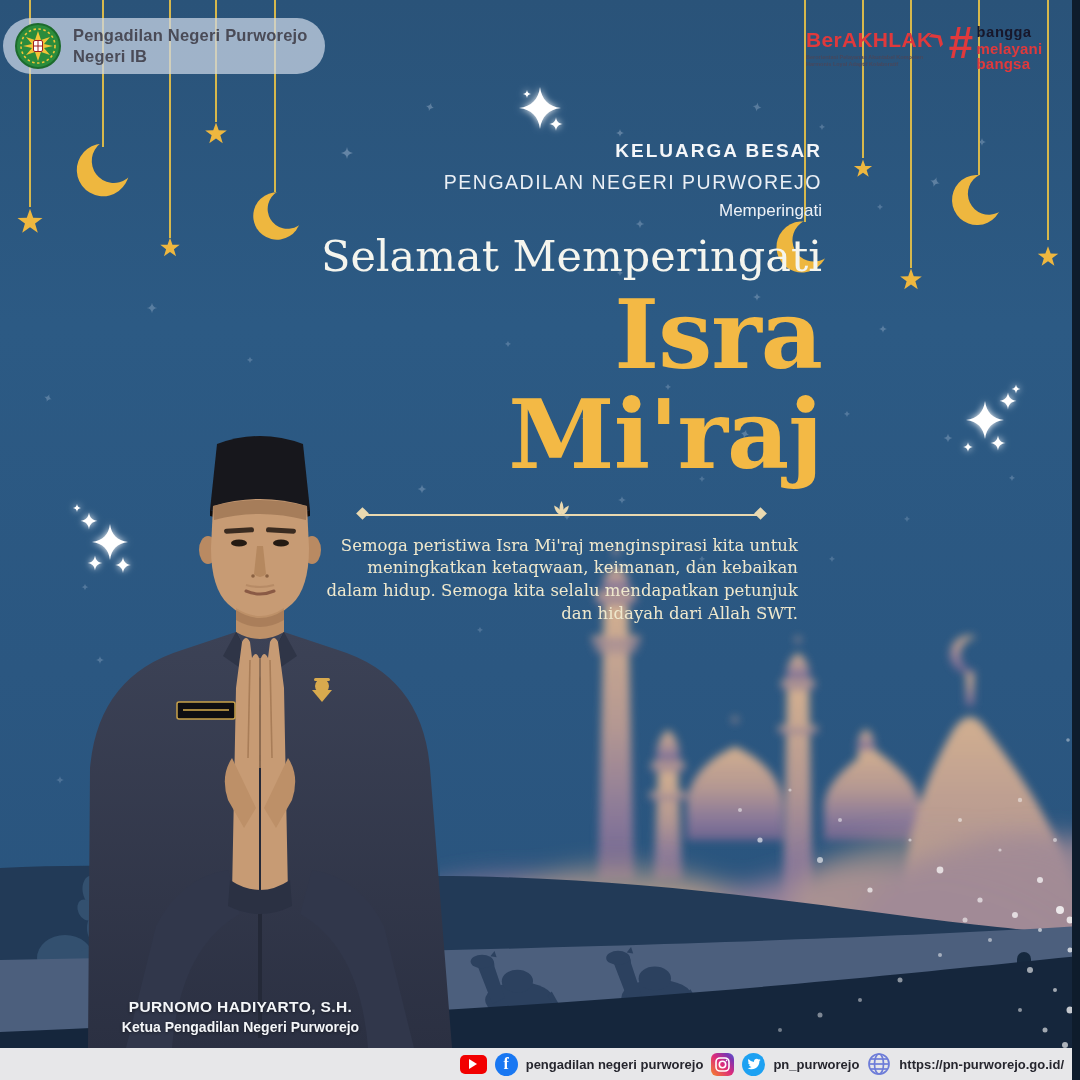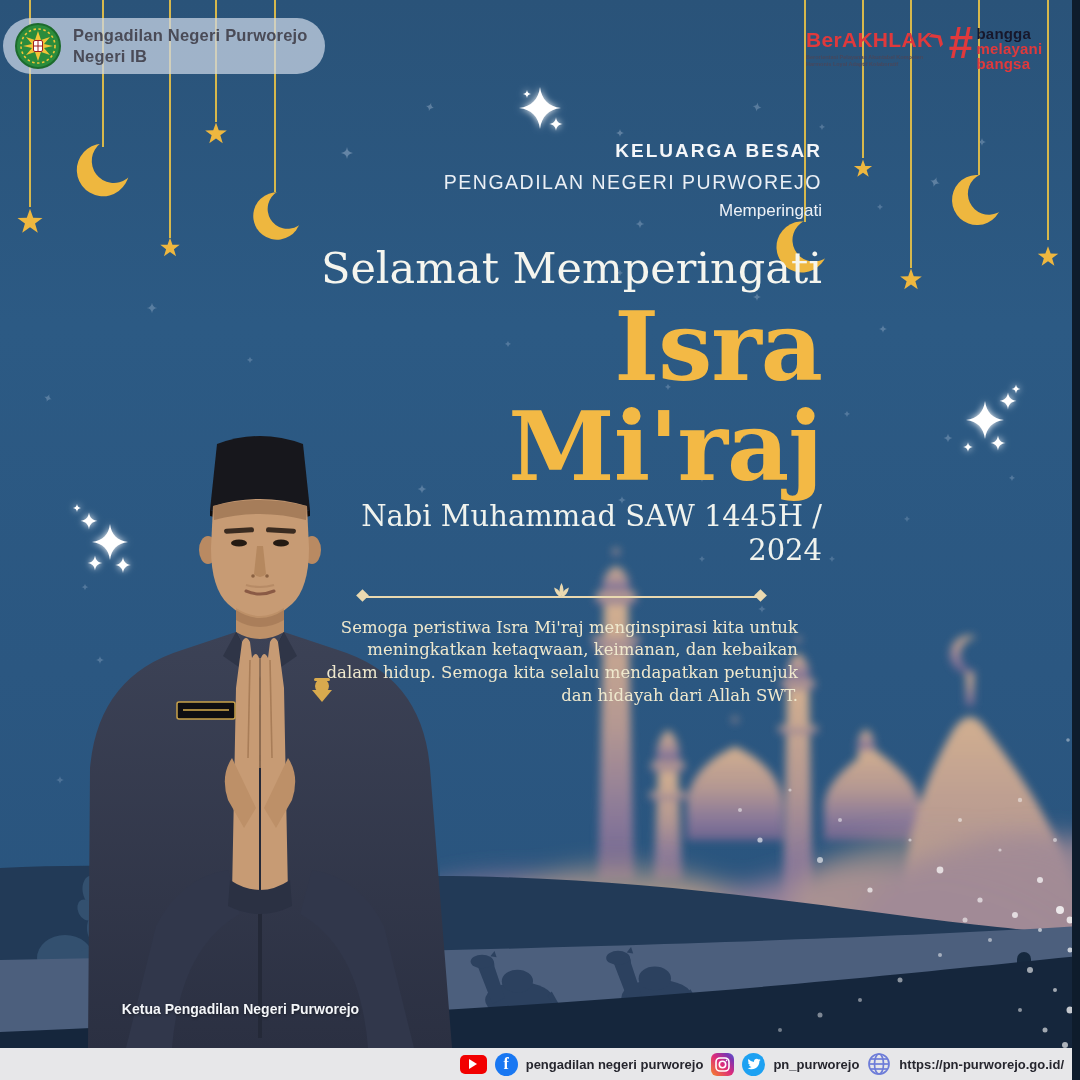--- a/index.html
+++ b/index.html
@@ -20,29 +20,29 @@
   .badge-text{font-weight:bold;font-size:16.5px;line-height:1.3;color:#4a4b57;letter-spacing:.2px;}
 
   
   .berakhlak{left:806px;top:28px;width:150px;color:#e0393c;}
   .berakhlak-title{font-size:21px;font-weight:800;letter-spacing:.3px;white-space:nowrap;}
   .berakhlak-chev{display:inline-block;transform:rotate(-48deg) translate(2px,-4px);font-size:15px;font-weight:800;}
   .berakhlak-small{font-size:5.5px;line-height:1.3;color:#47475c;font-weight:bold;margin-top:2px;white-space:nowrap;}
   .bangga{left:948px;top:22px;display:flex;align-items:flex-start;gap:4px;}
   .bangga-hash{font-size:44px;font-weight:800;font-style:italic;color:#e0393c;line-height:.95;}
   .bangga-words{font-size:15px;font-weight:800;line-height:1.0;margin-top:4px;letter-spacing:.2px;}
-  .bangga-w1{color:#17172b;}
+  .bangga-w1{color:#17172b;font-family:Liberation Mono, monospace;}
   .bangga-w2,.bangga-w3{color:#e0393c;}
 
   
   .center-col{left:300px;top:84px;width:522px;text-align:right;color:#fff;}
   .t-family{font-size:19px;font-weight:800;letter-spacing:2px;margin-top:4px;color:#f4f6f9;}
   .t-org{font-size:19.5px;font-weight:400;letter-spacing:1.5px;margin-top:9px;color:#eaeff5;}
   .t-says{font-size:17px;margin-top:7px;color:#edf1f6;}
-  .t-salutation{font-family:"DejaVu Serif",serif;font-size:43px;margin-top:22px;color:#f5f5ee;}
+  .t-salutation{font-family:"DejaVu Serif",serif;font-size:43px;margin-top:10px;color:#f5f5ee;}
   .t-event{font-family:"DejaVu Serif",serif;font-size:96px;font-weight:bold;color:#f3b945;margin-top:4px;line-height:1.04;letter-spacing:-1px;}
   .t-subtitle{font-family:"DejaVu Serif",serif;font-size:29px;color:#f0f3ee;margin-top:2px;}
   .t-divider{margin:14px auto 0 auto;}
   .t-message{font-family:"DejaVu Serif",serif;font-size:16.5px;line-height:1.38;color:#efe8cd;width:474px;margin:12px auto 0 auto;}
 
   
   .caption{left:88px;top:998px;width:305px;text-align:center;color:#f4f6f9;text-shadow:0 1px 3px rgba(0,0,0,.45);}
   .caption-name{font-size:15.5px;font-weight:800;letter-spacing:.4px;}
   .caption-role{font-size:14px;font-weight:800;margin-top:3px;}
 
@@ -452,37 +452,37 @@
     </div>
   </div>
 
   <div class="abs center-col">
     <div style="height:52px;"></div>
     <div class="t-family">KELUARGA BESAR</div>
     <div class="t-org">PENGADILAN NEGERI PURWOREJO</div>
     <div class="t-says">Memperingati</div>
     <div class="t-salutation">Selamat Memperingati</div>
     <div class="t-event">Isra Mi'raj</div>
-    <div class="t-subtitle">Nabi Muhammad SAW 1445H / 2024</div>
     <svg class="t-divider" width="415" height="24" viewBox="0 0 415 24">
       <g stroke="#ead9b0" fill="#ead9b0">
         <line x1="10" y1="16" x2="405" y2="16" stroke-width="2"></line>
         <rect x="4" y="10" width="9" height="9" transform="rotate(45 8.5 14.5)" stroke="none"></rect>
         <rect x="402" y="10" width="9" height="9" transform="rotate(45 406.5 14.5)" stroke="none"></rect>
         <g stroke="none">
           <path d="M207.5,2 q4,7 0,13 q-4,-6 0,-13 Z"></path>
           <path d="M207.5,4 q4,7 0,13 q-4,-6 0,-13 Z" transform="rotate(-38 207.5 16)"></path>
           <path d="M207.5,4 q4,7 0,13 q-4,-6 0,-13 Z" transform="rotate(38 207.5 16)"></path>
         </g>
       </g>
     </svg>
     <div class="t-message">Semoga peristiwa Isra Mi'raj menginspirasi kita untuk meningkatkan ketaqwaan, keimanan, dan kebaikan dalam hidup. Semoga kita selalu mendapatkan petunjuk dan hidayah dari Allah SWT.</div>
   </div>
 
   <div class="abs caption">
+    <div class="caption-name">PURNOMO HADIYARTO, S.H.</div>
     <div class="caption-role">Ketua Pengadilan Negeri Purworejo</div>
   </div>
 
   <div class="abs footer">
     <div class="ic-yt">
         <div class="tri"></div>
       </div>
     <div class="ic ic-fb">f</div>
     <div class="f-label">pengadilan negeri purworejo</div>
     <div class="ic ic-ig">

